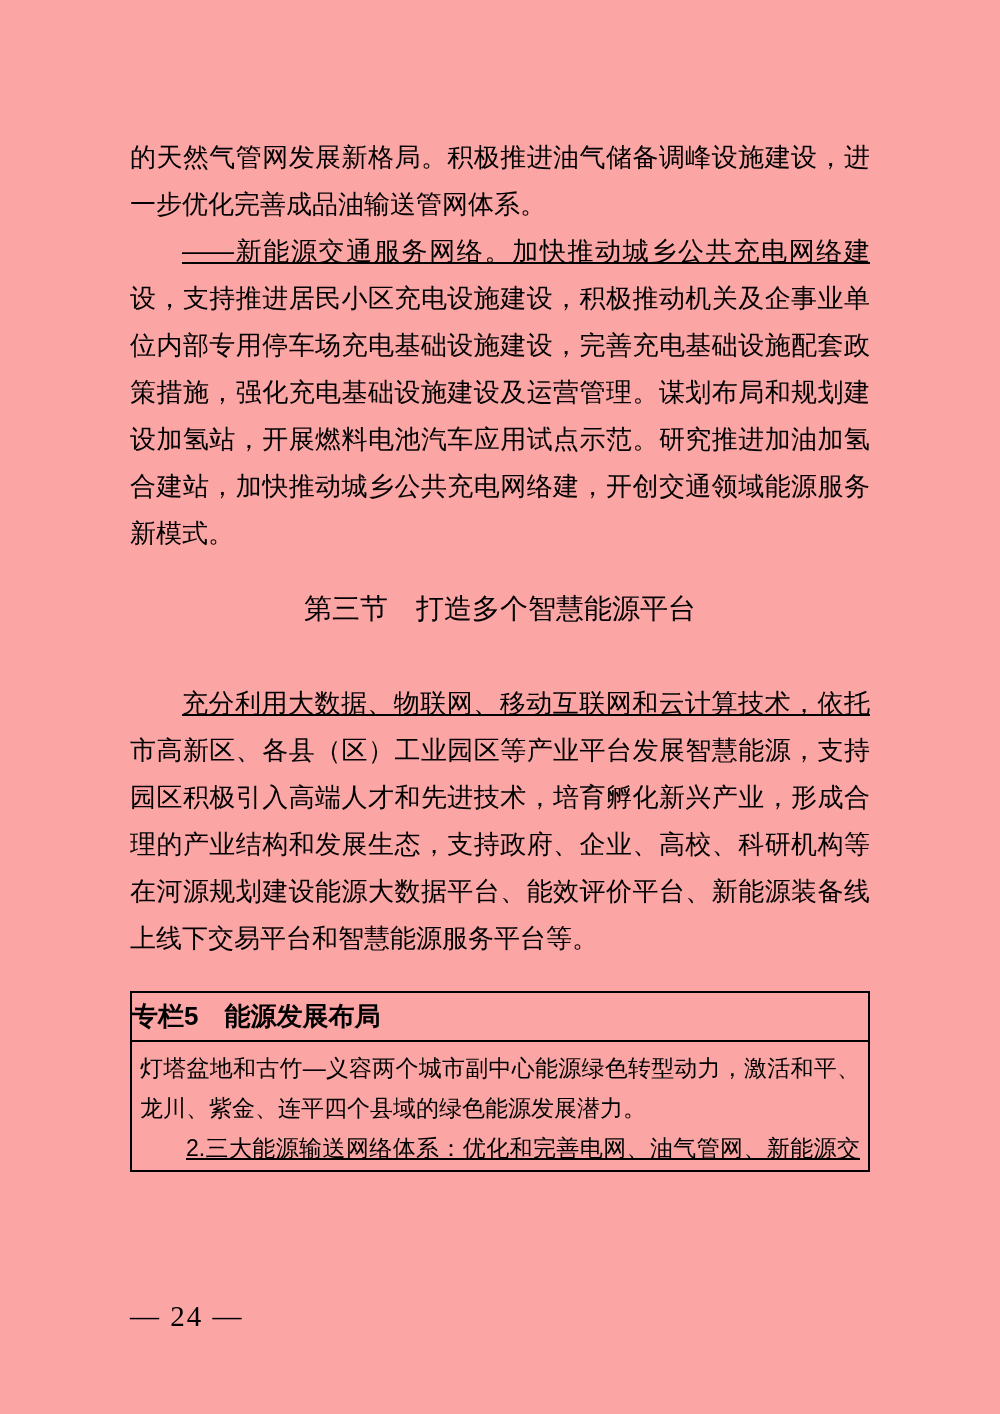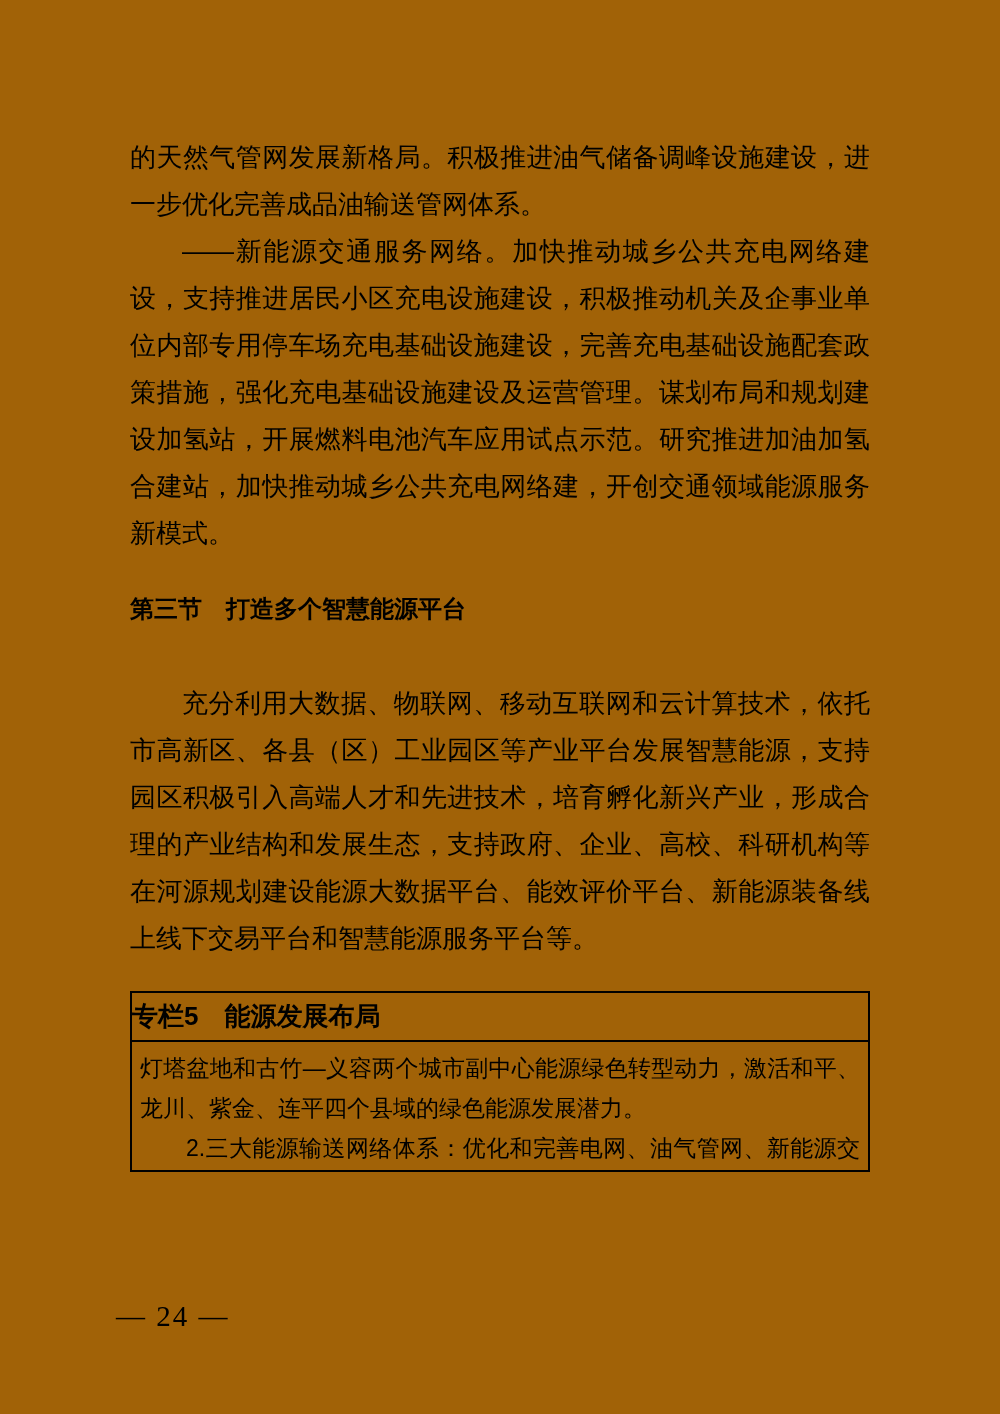--- a/index.html
+++ b/index.html
@@ -1,63 +1,63 @@
 <!DOCTYPE html>
 <html><head>
 <meta charset="utf-8">
 <style>
   html,body{margin:0;padding:0;background:#e8e8e8;}
   .page{
     position:relative;
     width:1000px;height:1414px;
     margin:0 auto;
-    background:#a16207;
+    background:#fca5a5;
     color:#000000;
     font-family:"Liberation Sans", sans-serif;
     overflow:hidden;
   }
   .content{
     position:absolute;
     left:130px;top:134px;
     width:740px;
   }
   .para{margin:0;}
   .line{
     display:block;
     font-size:26px;
     line-height:47px;
     text-align:left;
   }
   .j{ text-align:justify; text-align-last:justify; }
-  .ind{ text-indent:2em; }
+  .ind{ text-indent:2em;text-decoration:underline; }
   .section-heading{
-    font-size:24px;
+    font-size:28px;
     line-height:47px;
-    font-weight:bold;
-    text-align:left;
+    font-weight:normal;
+    text-align:center;
     margin:28px 0 48px 0;
   }
   .callout-box{
     margin-top:29px;
     border:2px solid #000000;
   }
   .box-header{
     font-size:26px;
     font-weight:bold;
     line-height:47px;
     border-bottom:2px solid #000000;
   }
   .box-body{ padding:6px 8px 2px 8px; }
   .box-body .line{
     font-size:23px;
     line-height:40px;
   }
   .footer{
     position:absolute;
-    left:116px;top:1300px;
+    left:130px;top:1300px;
     font-family:"Liberation Serif", serif;
     font-size:29px;
     letter-spacing:2px;
   }
 </style>
 </head>
 <body>
 
 <div class="page">
 

